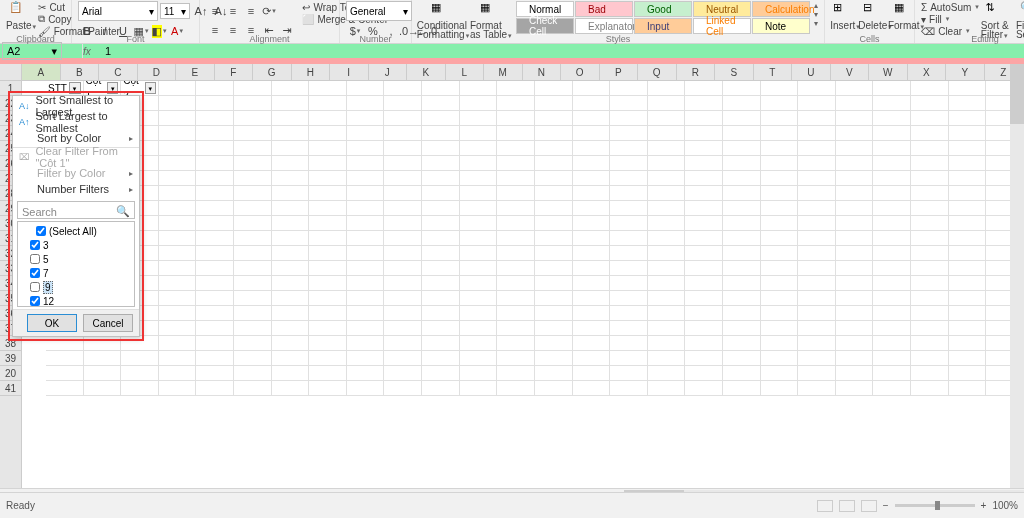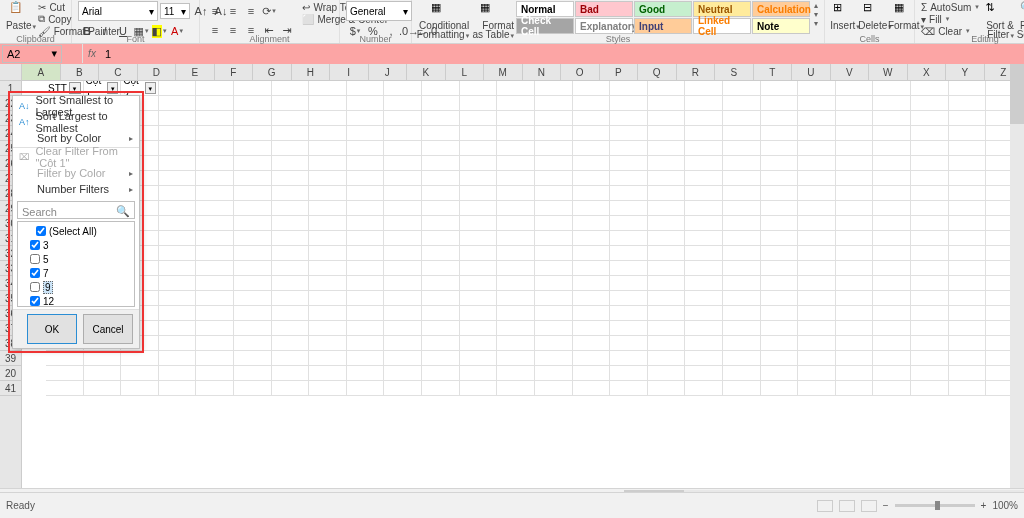--- a/index.html
+++ b/index.html
@@ -7,38 +7,38 @@
 
 
 .ribbon { height: 44px; background: #f1f1f1; border-bottom: 1px solid #d4d4d4; display: flex; align-items: stretch; }
 .rgroup { border-right: 1px solid #e0e0e0; padding: 0 6px 0 6px; display: flex; flex-direction: column; justify-content: flex-start; position: relative; }
 .glabel { font-size: 9px; color: #777; text-align: center; position: absolute; bottom: 0; left: 0; right: 0; height: 8px; line-height: 8px; }
 .gbody { flex: 1; display: flex; align-items: flex-start; padding-top: 1px; gap: 2px; }
 .vstack { display: flex; flex-direction: column; gap: 0; }
 .smallrow { display: flex; align-items: center; height: 12px; gap: 3px; font-size: 10px; color: #444; white-space: nowrap; }
 .bigbtn { display: flex; flex-direction: column; align-items: center; width: 36px; padding-top: 0; }
 .bigbtn .ico { width: 24px; height: 20px; }
-.bigbtn .lbl { font-size: 10px; text-align: right; line-height: 9px; color: #444; }
+.bigbtn .lbl { font-size: 10px; text-align: left; line-height: 9px; color: #444; }
 .dropdown-caret::after { content: "▾"; font-size: 7px; margin-left: 1px; color: #666; }
 
 .fontsel { display: flex; gap: 2px; align-items: center; }
 .fontname { border: 1px solid #c0c0c0; background: #fff; height: 20px; width: 80px; font-size: 10px; padding: 0 3px; display: flex; align-items: center; justify-content: space-between; }
 .fontsize { border: 1px solid #c0c0c0; background: #fff; height: 16px; width: 30px; font-size: 10px; padding: 0 3px; display: flex; align-items: center; justify-content: space-between; }
 .fmtrow { display: flex; gap: 0; margin-top: 1px; }
 .fmtbtn { width: 18px; height: 18px; display: flex; align-items: center; justify-content: center; font-size: 11px; color: #444; }
 
-.stylebox { border: 1px solid #c8c8c8; height: 16px; width: 58px; font-size: 10px; display: flex; align-items: center; padding: 0 4px; margin: 0; font-weight: bold; }
+.stylebox { border: 1px solid #c8c8c8; height: 16px; width: 58px; font-size: 10px; display: flex; align-items: center; padding: 0 12px; margin: 0; }
 .stylestbl { display: flex; flex-direction: column; gap: 1px; }
 .stylesrow { display: flex; gap: 1px; }
 
 
-.fbar { height: 20px; border-bottom: 1px solid #fca5a5; display: flex; align-items: center; background: #fca5a5; }
+.fbar { height: 20px; border-bottom: 6px solid #fca5a5; display: flex; align-items: center; background: #86efac; }
 .namebox { width: 60px; height: 18px; border: 1px solid #c0c0c0; margin-left: 2px; font-size: 11px; padding: 0 4px; display: flex; align-items: center; justify-content: space-between; }
 .fxarea { flex: 1; display: flex; align-items: center; border-left: 1px solid #e0e0e0; margin-left: 20px; height: 100%; }
-.fx { width: 18px; text-align: center; font-style: italic; font-size: 10px; color: #666; }
+.fx { width: 18px; font-style: italic; font-size: 10px; color: #666; }
 .fin { flex: 1; font-size: 11px; padding: 0 4px; }
 
 
 .gridwrap { position: absolute; top: 64px; left: 0; right: 0; bottom: 30px; overflow: hidden; }
 .colhdrs { display: flex; height: 17px; background: #e6e6e6; border-bottom: 1px solid #ccc; position: absolute; top: 0; left: 0; right: 0; }
 .corner { width: 22px; border-right: 1px solid #ccc; background: #e6e6e6; }
 .colh { width: 38.5px; border-right: 1px solid #ccc; text-align: center; font-size: 10px; color: #444; line-height: 17px; }
 .colh.sel { background: #d3e5c7; }
 .rowhdrs { position: absolute; top: 17px; left: 0; width: 22px; bottom: 0; background: #e6e6e6; border-right: 1px solid #ccc; }
 .rowh { height: 15px; border-bottom: 1px solid #ccc; text-align: center; font-size: 10px; color: #444; line-height: 15px; }
@@ -55,21 +55,21 @@
 .dditem.dis { color: #aaa; }
 .dditem .ic { width: 12px; text-align: center; font-size: 9px; }
 .dditem .arr { margin-left: auto; font-size: 8px; color: #666; }
 .ddsep { height: 1px; background: #e0e0e0; margin: 1px 0; }
 .ddsearch { margin: 2px 4px; border: 1px solid #bfbfbf; height: 18px; display: flex; align-items: flex-end; padding: 0 4px; justify-content: space-between; color: #888; }
 .ddlist { margin: 2px 4px; border: 1px solid #bfbfbf; height: 86px; padding: 2px; overflow: auto; }
 .ddchk { display: flex; align-items: center; height: 14px; gap: 3px; font-size: 10px; padding-left: 10px; }
 .ddchk input { width: 10px; height: 10px; }
 .ddchk.hl span { background: #cce4f7; border: 1px dotted #666; padding: 0 1px; }
 .ddbtns { display: flex; justify-content: flex-end; gap: 6px; padding: 4px 6px; border-top: 1px solid #e0e0e0; background: #f0f0f0; }
-.ddbtn { width: 50px; height: 30px; border: 1px solid #adadad; background: #e1e1e1; font-size: 10px; display: flex; align-items: center; justify-content: center; }
+.ddbtn { width: 50px; height: 18px; border: 1px solid #adadad; background: #e1e1e1; font-size: 10px; display: flex; align-items: center; justify-content: center; }
 .ddbtn.primary { border: 1px solid #2a8dd4; }
 
 
 .tabbar { position: absolute; bottom: 14px; left: 0; right: 0; height: 16px; background: #f1f1f1; border-top: 1px solid #d4d4d4; display: flex; align-items: center; font-size: 10px; }
 .tabnav { width: 50px; display: flex; justify-content: space-around; color: #888; }
 .stab { padding: 0 10px; border-right: 1px solid #ccc; height: 100%; line-height: 16px; color: #444; background: #e6e6e6; }
 .stab.active { background: #fff; border-bottom: 2px solid #217346; color: #217346; }
 .addtab { width: 20px; text-align: center; color: #666; }
 .hscroll { margin-left: auto; height: 14px; width: 400px; background: #e8e8e8; position: relative; }
 .hscroll .thumb { position: absolute; left: 0; top: 0; height: 100%; width: 60px; background: #cdcdcd; }

